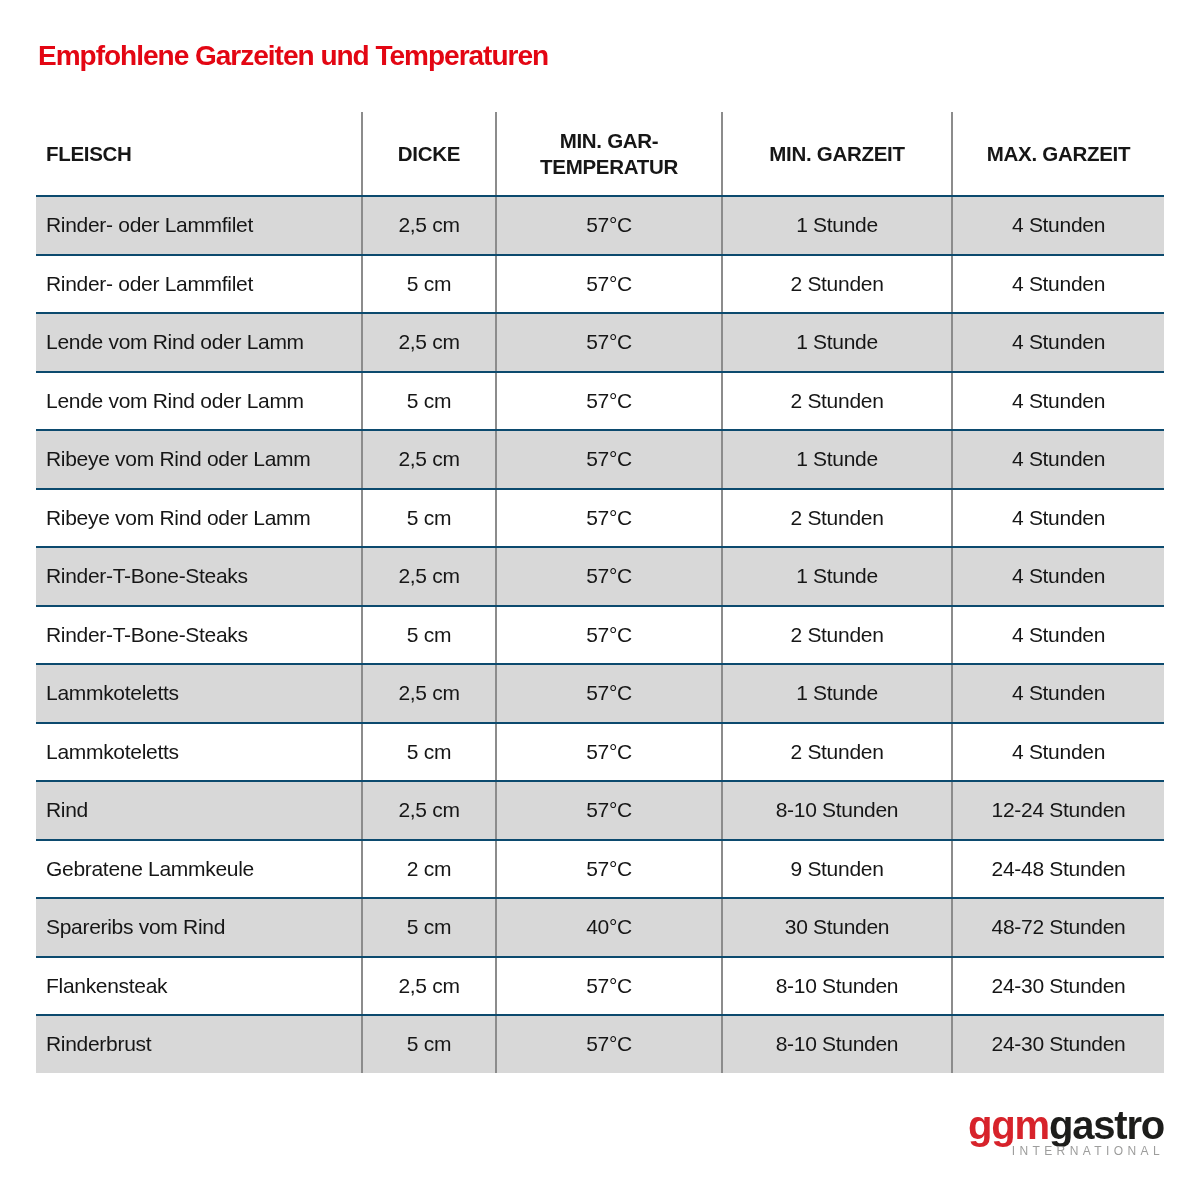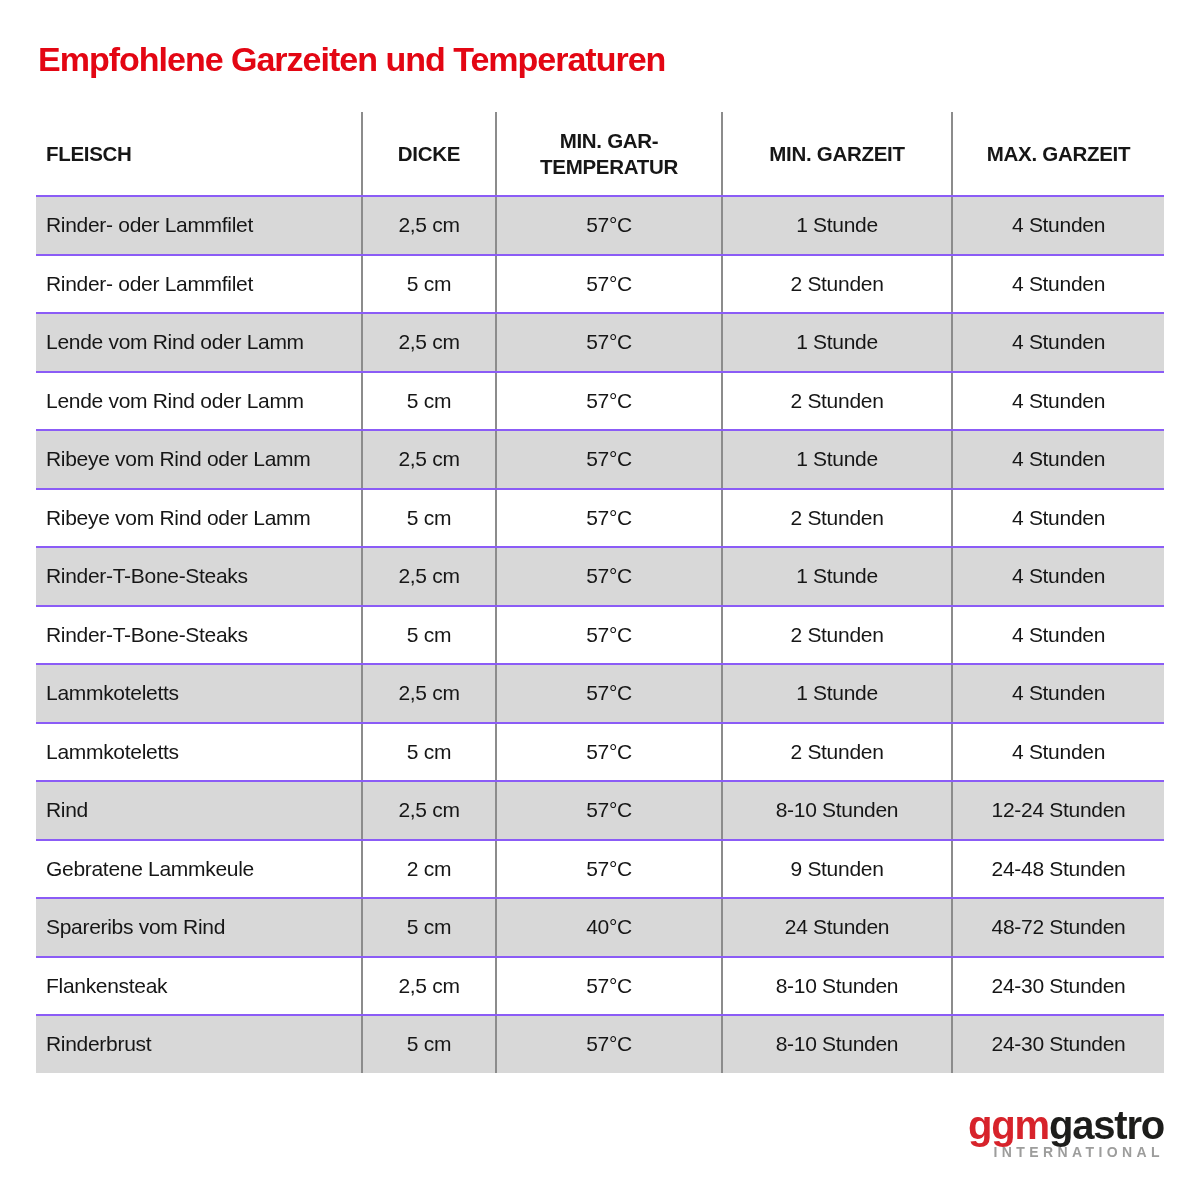--- a/index.html
+++ b/index.html
@@ -13,42 +13,42 @@
     height: 1200px;
     background: #ffffff;
     font-family: "Liberation Sans", sans-serif;
     overflow: hidden;
   }
   .title {
     position: absolute;
     left: 38px;
     top: 40px;
     margin: 0;
-    font-size: 34px;
+    font-size: 28px;
     font-weight: 700;
     letter-spacing: -1px;
     color: #e30613;
     white-space: nowrap;
   }
   .table {
     position: absolute;
     left: 36px;
     top: 112px;
     width: 1128px;
   }
   .row {
     display: grid;
     grid-template-columns: 327px 134px 226px 230px 211px;
   }
   .row.header {
     height: 83px;
   }
   .row.body {
     height: 58.5px;
-    border-top: 2px solid #8b5cf6;
+    border-top: 2px solid #0c4a6e;
     box-sizing: border-box;
   }
   .row.body.shaded {
     background: #d8d8d8;
   }
   .cell {
     display: flex;
     align-items: center;
     justify-content: center;
     text-align: center;
@@ -85,22 +85,22 @@
     letter-spacing: -1.2px;
     line-height: 1.05;
     white-space: nowrap;
     text-align: center;
   }
   .logo-ggm { color: #d7232b; }
   .logo-gastro { color: #1d1d1b; }
   .logo-sub {
     display: block;
     margin-top: -2px;
-    font-size: 14px;
-    font-weight: 700;
+    font-size: 12px;
+    font-weight: 400;
     letter-spacing: 4.4px;
     color: #9d9d9c;
     white-space: nowrap;
   }
 </style>
 </head>
 <body>
 
 <div class="page">
 
@@ -197,21 +197,21 @@
           <div class="cell c0">Gebratene Lammkeule</div>
           <div class="cell c1">2 cm</div>
           <div class="cell c2">57°C</div>
           <div class="cell c3">9 Stunden</div>
           <div class="cell c4">24-48 Stunden</div>
         </div>
         <div class="row body shaded">
           <div class="cell c0">Spareribs vom Rind</div>
           <div class="cell c1">5 cm</div>
           <div class="cell c2">40°C</div>
-          <div class="cell c3">24 Stunden</div>
+          <div class="cell c3">30 Stunden</div>
           <div class="cell c4">48-72 Stunden</div>
         </div>
         <div class="row body">
           <div class="cell c0">Flankensteak</div>
           <div class="cell c1">2,5 cm</div>
           <div class="cell c2">57°C</div>
           <div class="cell c3">8-10 Stunden</div>
           <div class="cell c4">24-30 Stunden</div>
         </div>
         <div class="row body shaded">

